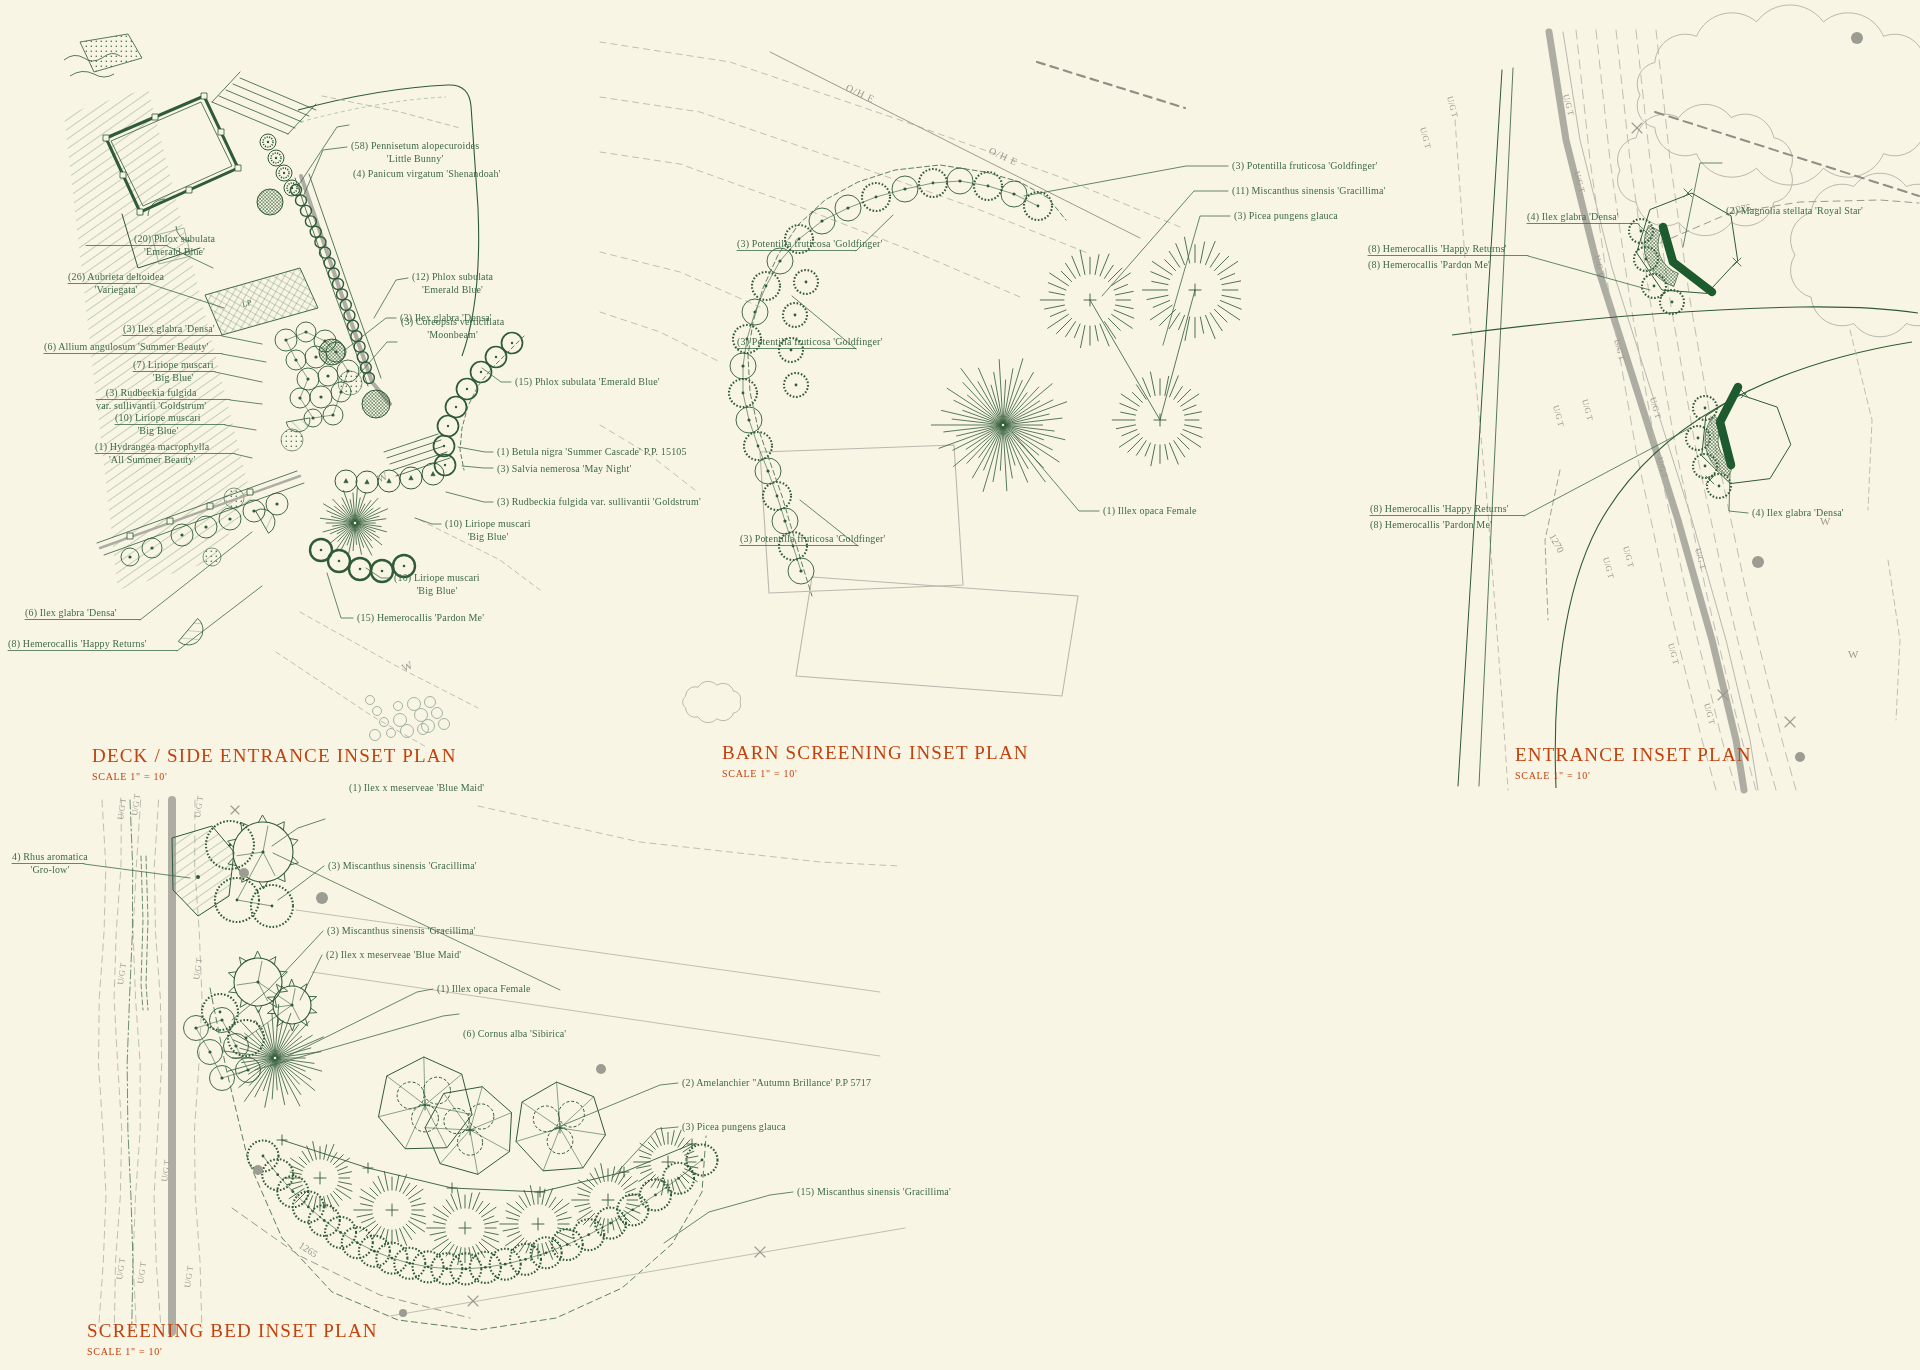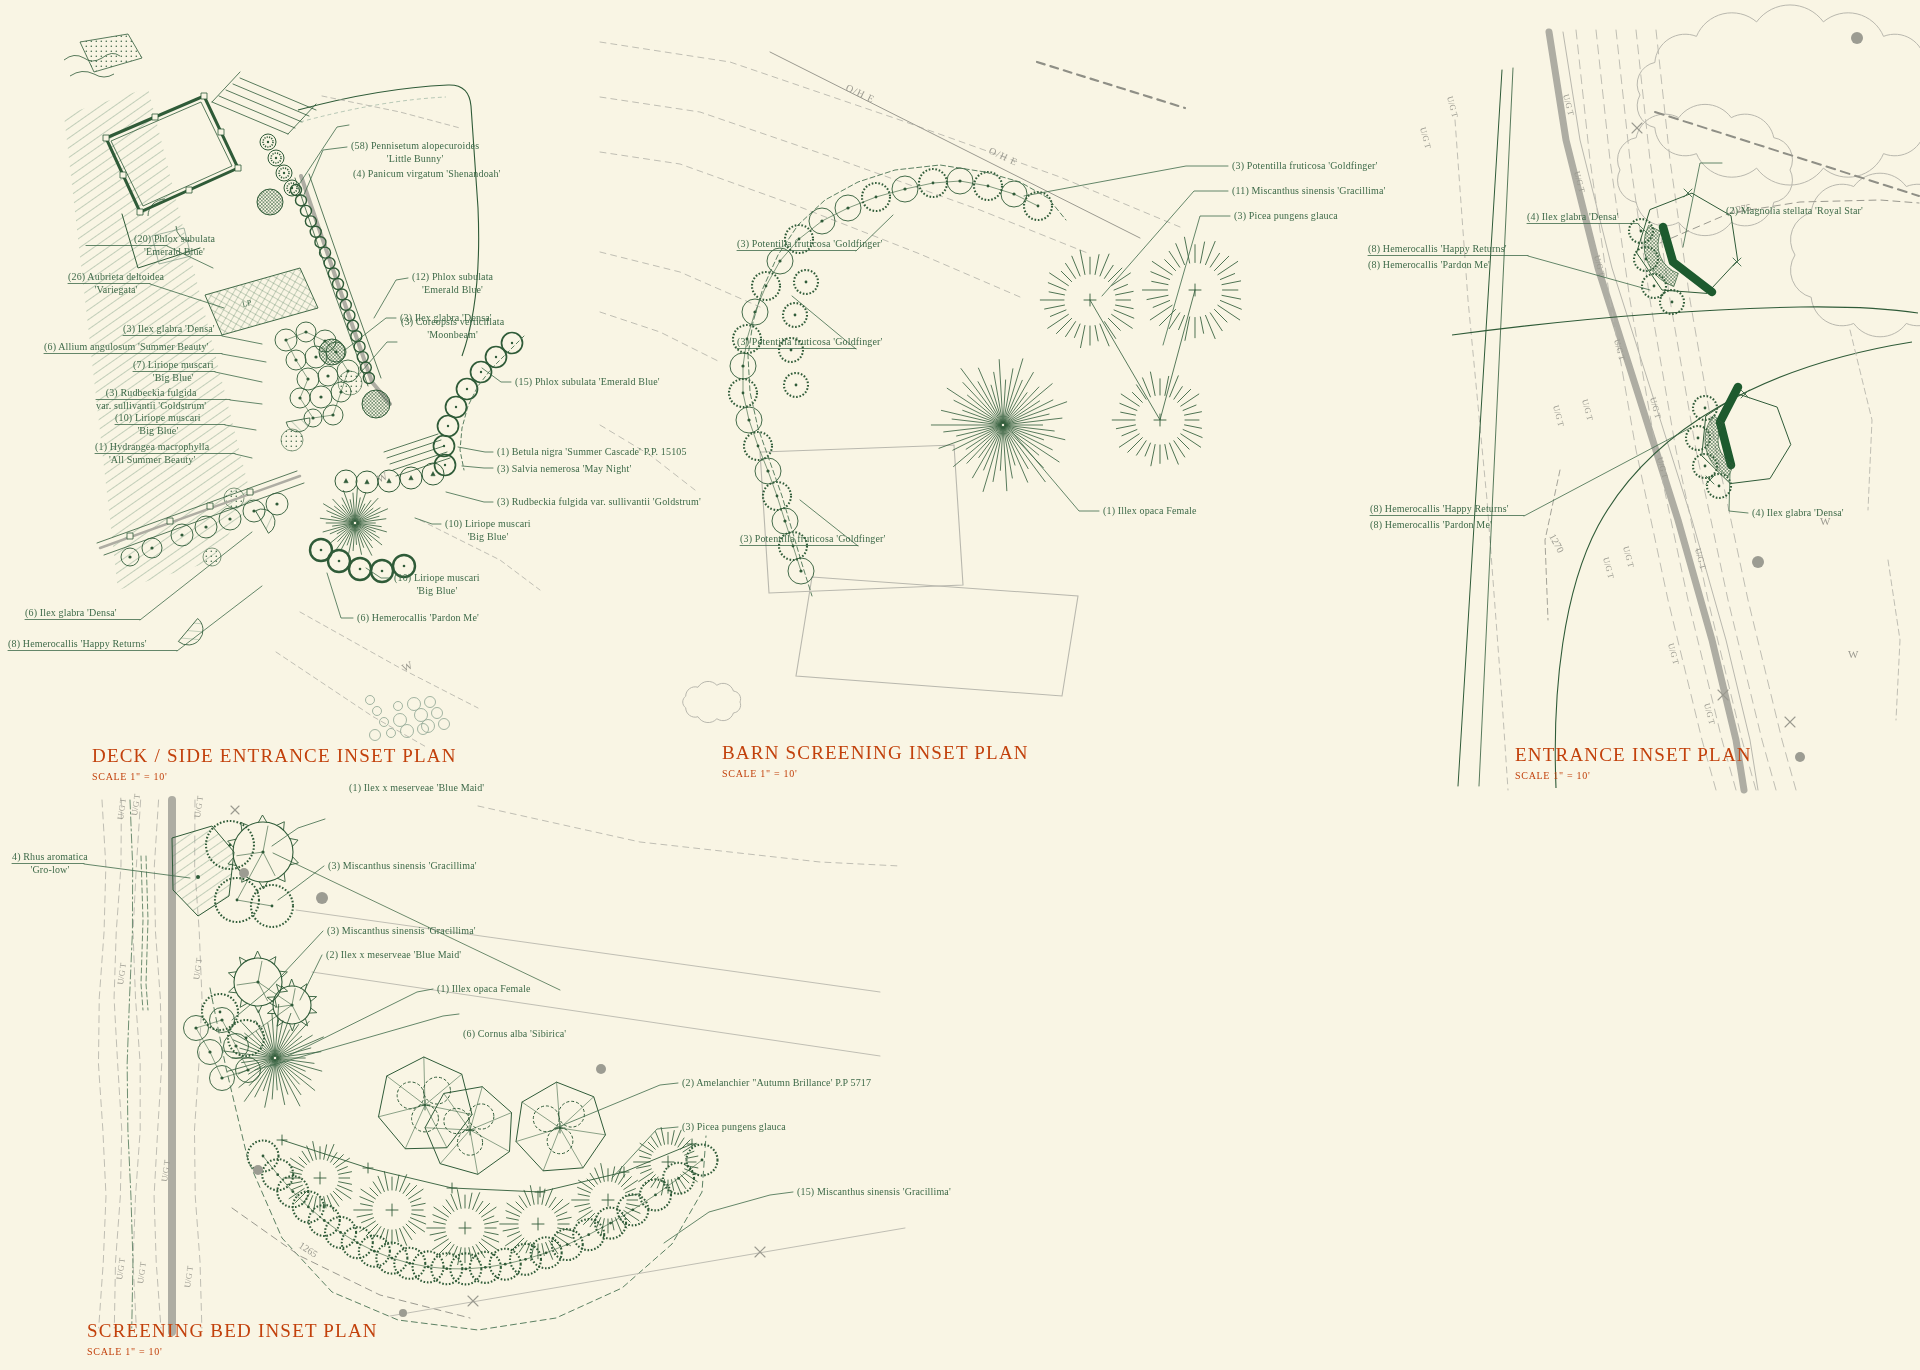--- a/index.html
+++ b/index.html
@@ -1100,21 +1100,21 @@
       <div class="lbl" style="left: 401px; top: 316px;">(3) Coreopsis verticillata
 'Moonbeam'</div>
       <div class="lbl" style="left: 515px; top: 376px;">(15) Phlox subulata 'Emerald Blue'</div>
       <div class="lbl" style="left: 497px; top: 446px;">(1) Betula nigra 'Summer Cascade' P.P. 15105</div>
       <div class="lbl" style="left: 497px; top: 463px;">(3) Salvia nemerosa 'May Night'</div>
       <div class="lbl" style="left: 497px; top: 496px;">(3) Rudbeckia fulgida var. sullivantii 'Goldstrum'</div>
       <div class="lbl" style="left: 445px; top: 518px;">(10) Liriope muscari
 'Big Blue'</div>
       <div class="lbl" style="left: 394px; top: 572px;">(10) Liriope muscari
 'Big Blue'</div>
-      <div class="lbl" style="left: 357px; top: 612px;">(6) Hemerocallis 'Pardon Me'</div>
+      <div class="lbl" style="left: 357px; top: 612px;">(15) Hemerocallis 'Pardon Me'</div>
       <div class="lbl" style="left: 86px; top: 233px; margin-left: 48px;">(20) Phlox subulata
 'Emerald Blue'</div>
       <div class="lbl" style="left: 68px; top: 271px;">(26) Aubrieta deltoidea
 'Variegata'</div>
       <div class="lbl" style="left: 123px; top: 323px;">(3) Ilex glabra 'Densa'</div>
       <div class="lbl" style="left: 44px; top: 341px;">(6) Allium angulosum 'Summer Beauty'</div>
       <div class="lbl" style="left: 133px; top: 359px;">(7) Liriope muscari
 'Big Blue'</div>
       <div class="lbl" style="left: 96px; top: 387px;">(3) Rudbeckia fulgida
 var. sullivantii 'Goldstrum'</div>

